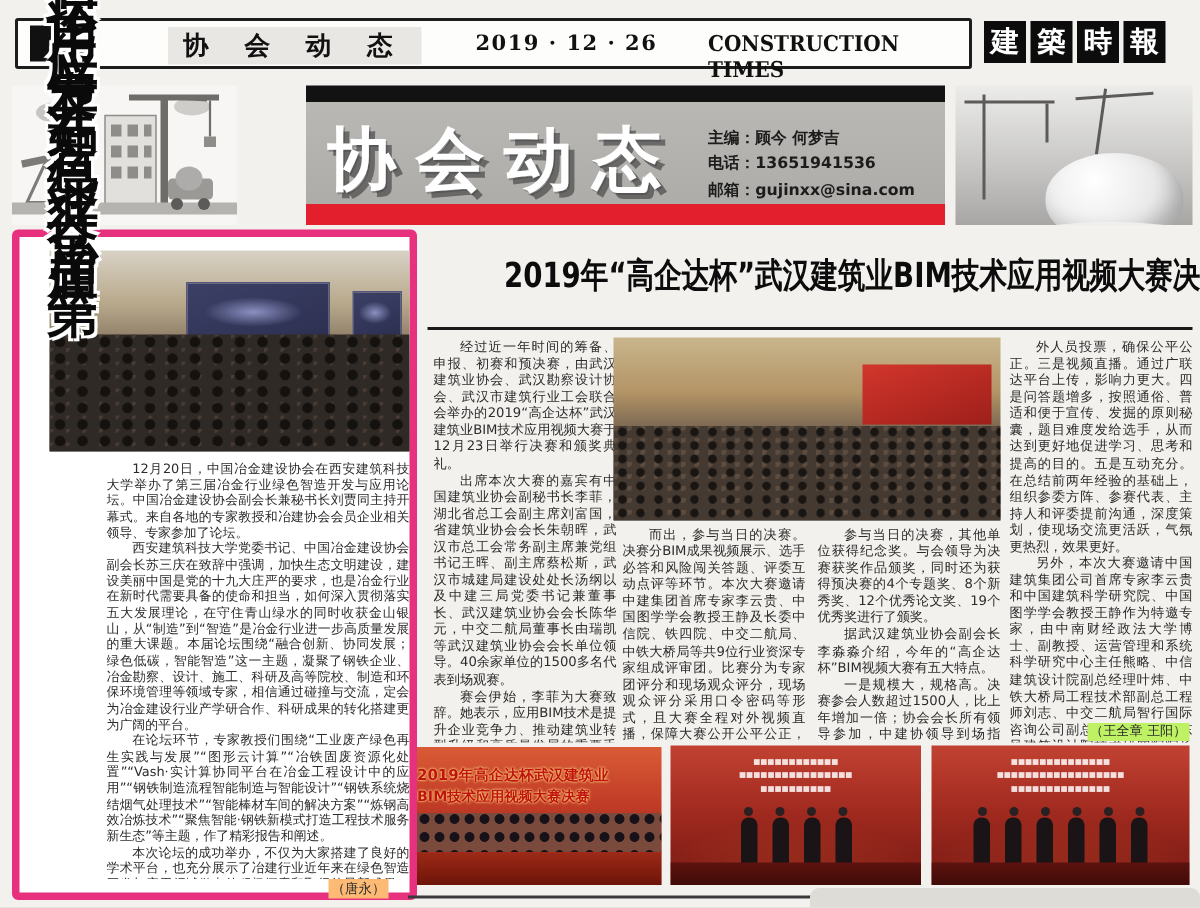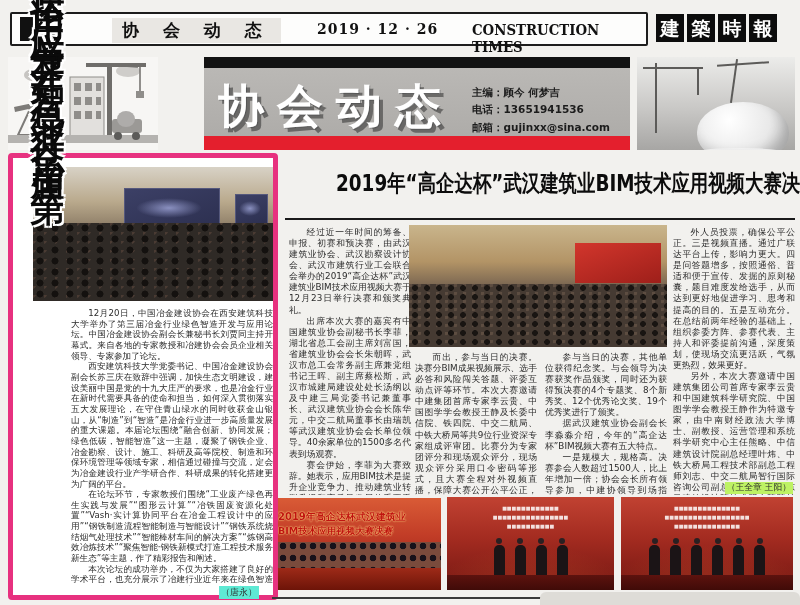--- a/index.html
+++ b/index.html
@@ -86,21 +86,21 @@
     writing-mode:vertical-rl; text-orientation:upright;
     font-size:34px; font-weight:900; letter-spacing:-12px; color:#0a0a0a;
     text-shadow:-2px -2px 0 #fff,2px -2px 0 #fff,-2px 2px 0 #fff,2px 2px 0 #fff,0 0 3px #fff;
     font-family:"DejaVu Sans","Liberation Sans",sans-serif;
   }
   #left-text {
     position:absolute; left:58px; top:150px; width:202px; height:278px; overflow:hidden;
     font-size:8.6px; line-height:1.24; text-align:justify; color:#2b2b2b;
   }
   #left-text p { text-indent:2em; }
-  #left-byline { position:absolute; right:14px; top:428px; font-size:9px; color:#2b2b2b; background:#5eead4; padding:0 2px; }
+  #left-byline { position:absolute; right:14px; top:428px; font-size:9px; color:#2b2b2b; background:#fdba74; padding:0 2px; }
   
   #right-art { position:absolute; left:285px; top:160px; width:510px; height:445px; }
   #right-headline {
     position:absolute; left:0; right:0; top:8px; text-align:center; white-space:nowrap;
     font-size:23px; font-weight:900; color:#0c0c0c; transform:scaleX(.8); transform-origin:center;
     font-family:"DejaVu Sans","Liberation Sans",sans-serif;
   }
   #right-rule { position:absolute; left:0; top:58px; width:100%; height:2px; background:#1a1a1a; }
   .rcol { position:absolute; overflow:hidden; font-size:8.8px; line-height:1.26; text-align:justify; color:#2b2b2b; }
   .rcol p { text-indent:2em; }

